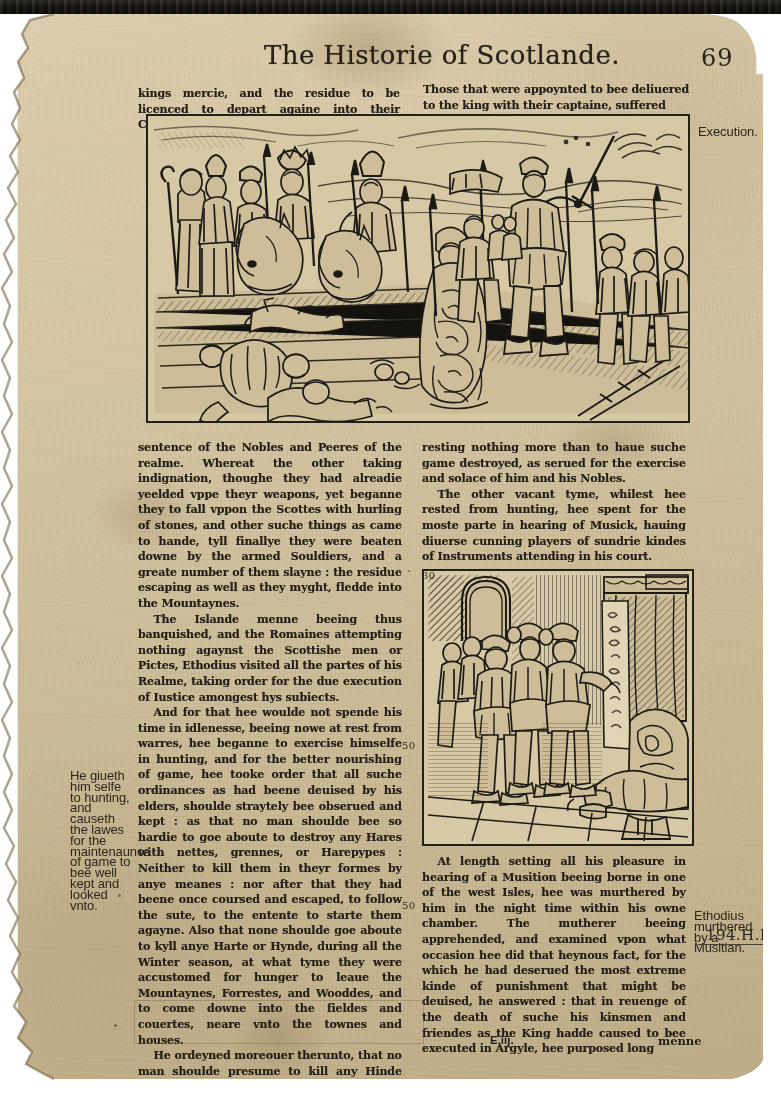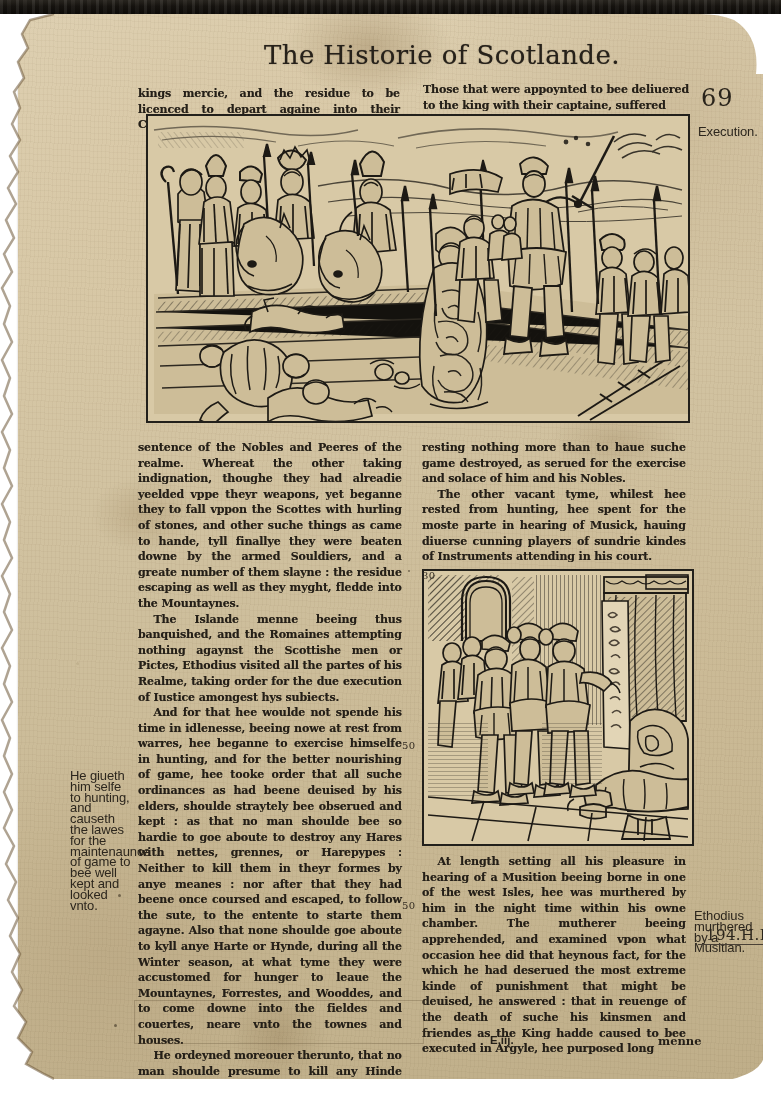--- a/index.html
+++ b/index.html
@@ -71,21 +71,20 @@
   .runhead{
     position:absolute;left:246px;top:26px;width:330px;text-align:center;
     font-family:"DejaVu Serif",serif;font-size:26px;color:#26211a;
     letter-spacing:.4px;white-space:nowrap;
     text-shadow:0 0 1px rgba(40,32,20,.55);
   }
   .folio{
     position:absolute;left:683px;top:30px;
     font-family:"DejaVu Serif",serif;font-size:24px;color:#2a241b;
     letter-spacing:1px;
-    margin-top:40px;
   }
 
   
   .goth{
     font-family:"DejaVu Serif",serif;
     font-weight:700;
     font-size:11.4px;line-height:15.6px;
     color:#241f18;
     letter-spacing:-.15px;
     text-align:justify;

